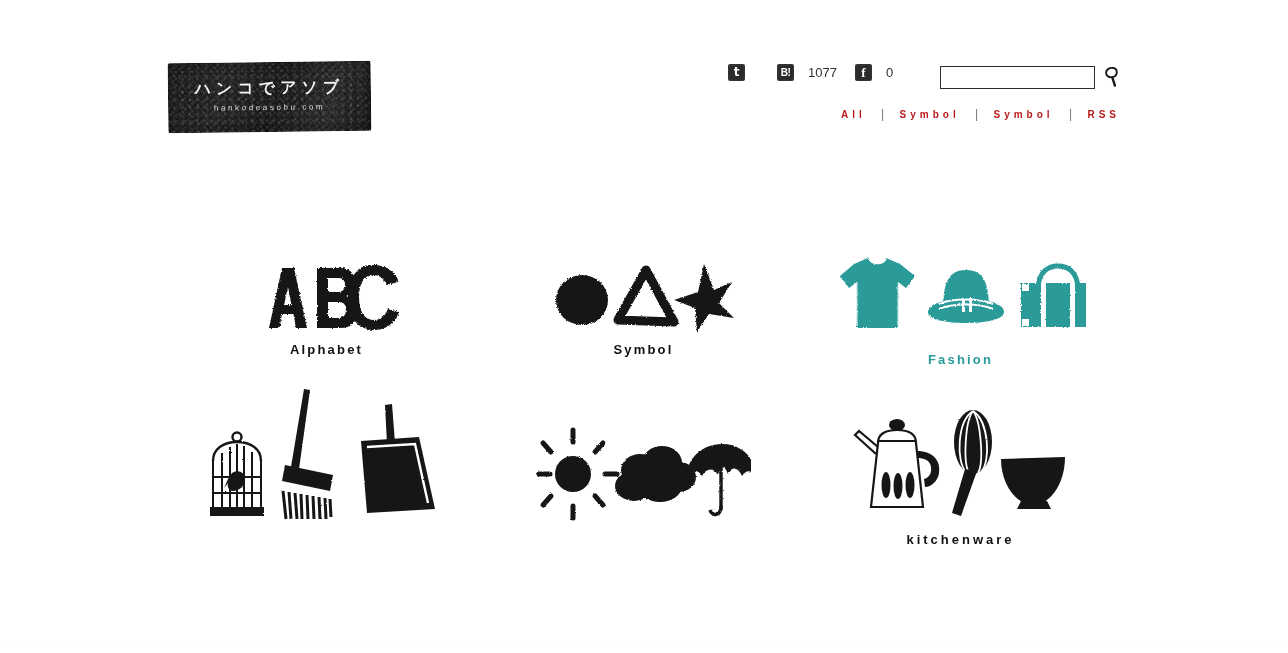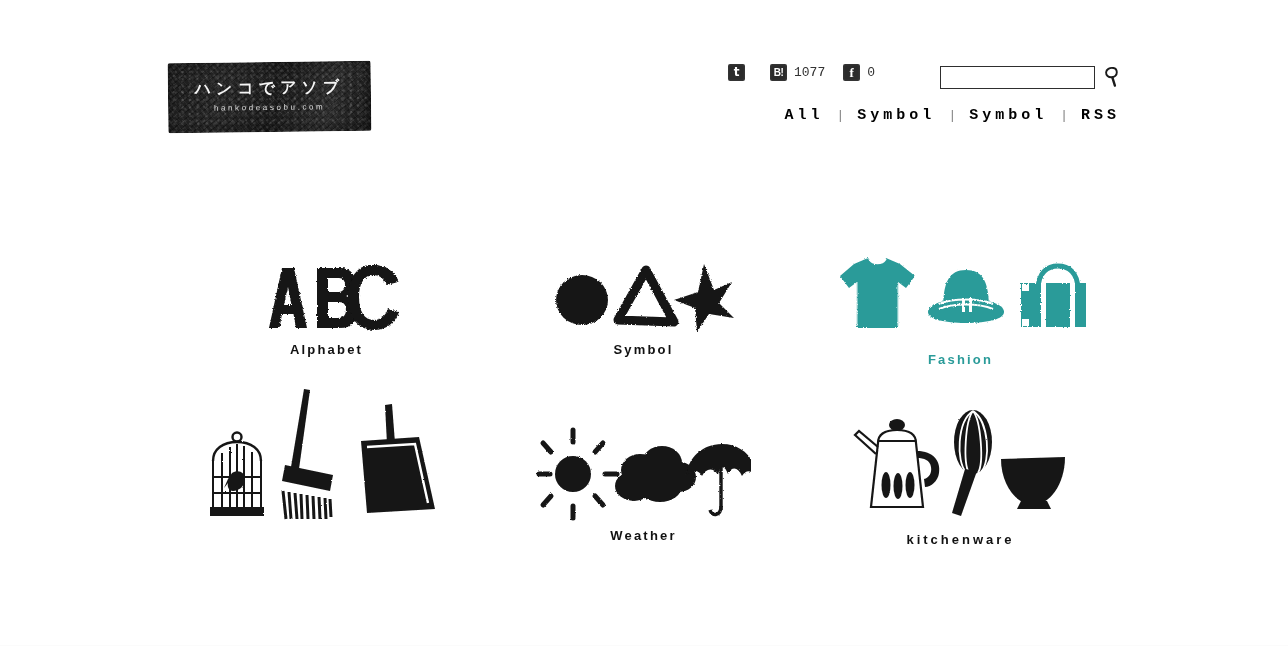--- a/index.html
+++ b/index.html
@@ -101,24 +101,24 @@
     line-height: 17px;
     text-align: center;
     font-family: "Liberation Serif", serif;
     position: relative;
     box-shadow: inset 0 0 3px rgba(255,255,255,.12);
   }
   .sicon.twitter { font-family: "DejaVu Sans", sans-serif; font-size: 12px; }
   .sicon.hatena { font-size: 10px; letter-spacing: -0.5px; font-family: "Liberation Sans", sans-serif; }
   .sicon.facebook { font-family: "Liberation Serif", serif; font-size: 13px; }
   .scount {
-    margin-left: 7px;
+    margin-left: 14px;
     font-size: 13px;
     color: #333;
-    font-family: Liberation Mono, monospace;
+    font-family: Liberation Sans, sans-serif;
   }
 
   .searchwrap {
     position: absolute;
     left: 940px;
     top: 65px;
     display: flex;
     align-items: center;
   }
   .search-input {
@@ -148,27 +148,26 @@
   .nav {
     position: absolute;
     left: 0;
     right: 168px;
     top: 107px;
     text-align: right;
     font-size: 12px;
     color: #1a1a1a;
   }
   .nav a {
-    color: #000000;
+    color: #b91c1c;
     text-decoration: none;
     letter-spacing: 4px;
     font-weight: bold;
-    font-size: 15px;
+    font-size: 10px;
     cursor: pointer;
-    font-family: Liberation Mono, monospace;
   }
   .nav .sep {
     display: inline-block;
     margin: 0 12px;
     color: #777;
     font-weight: normal;
     letter-spacing: 0;
   }
 
   
@@ -433,21 +432,20 @@
           </g>
 
           <g filter="url(#rough5)" fill="#151515">
             <path d="M186 22 C166 22 152 36 150 54 C156 48 162 47 166 54 C170 46 177 45 182 53 C184 44 188 42 192 52
                      C196 44 202 45 206 54 C210 47 216 48 221 55 C219 36 206 22 186 22 Z"></path>
             <path d="M185 25 L185 88" stroke="#151515" stroke-width="3.4" fill="none"></path>
             <path d="M185 84 C185 94 176 95 174 88" stroke="#151515" stroke-width="3.4" fill="none"></path>
           </g>
         </svg>
       </div>
-      <div class="cat-label">Weather</div>
     </div>
 
     <div class="cat">
       <div class="cat-art">
         <svg width="215" height="115" viewBox="0 0 215 115">
           <defs>
             <filter id="rough6" x="-20%" y="-20%" width="140%" height="140%">
               <feTurbulence type="fractalNoise" baseFrequency="0.9" numOctaves="3" seed="19" result="n"></feTurbulence>
               <feDisplacementMap in="SourceGraphic" in2="n" scale="1.5" xChannelSelector="R" yChannelSelector="G"></feDisplacementMap>
             </filter>

